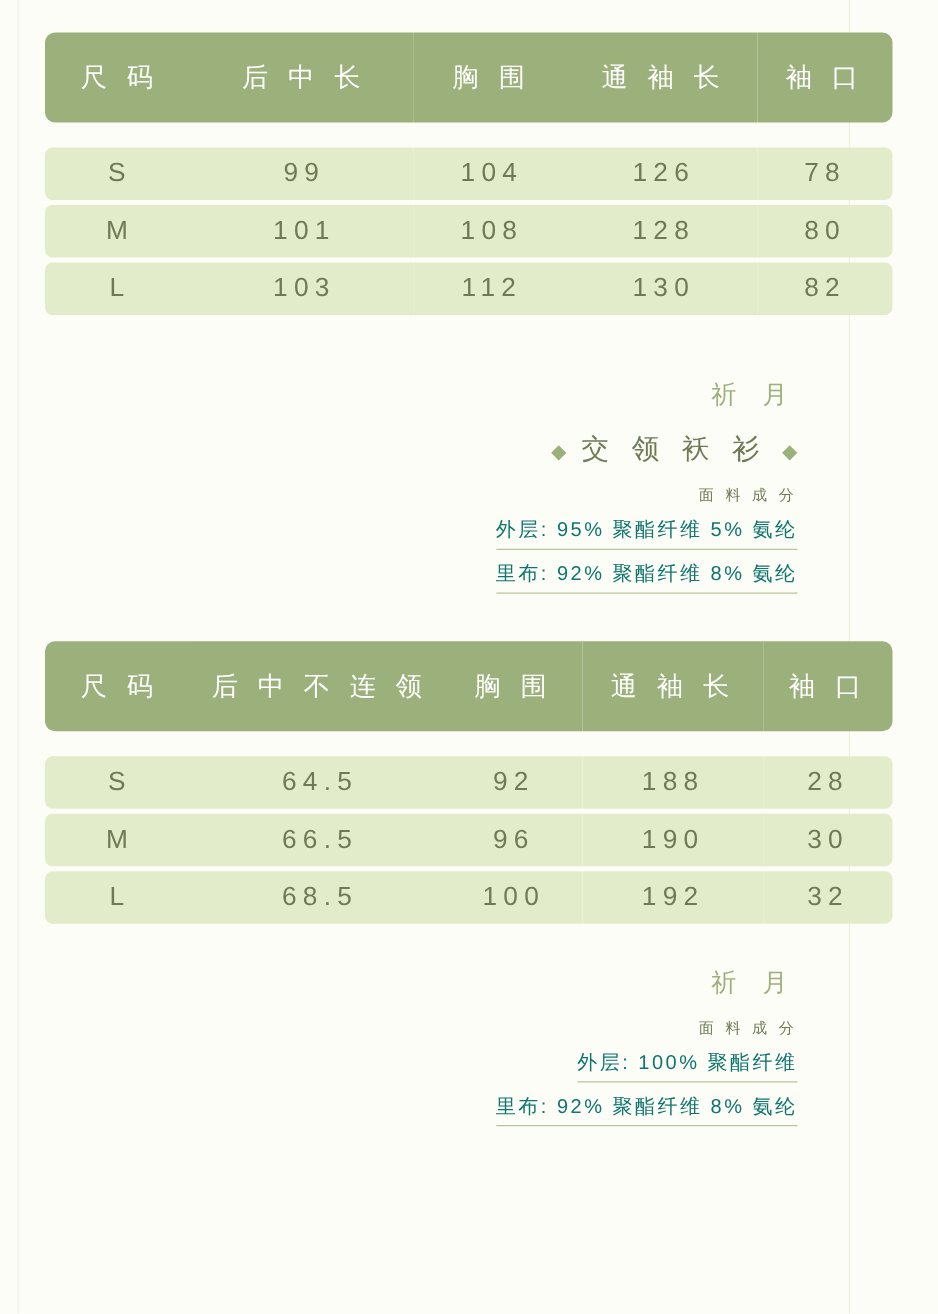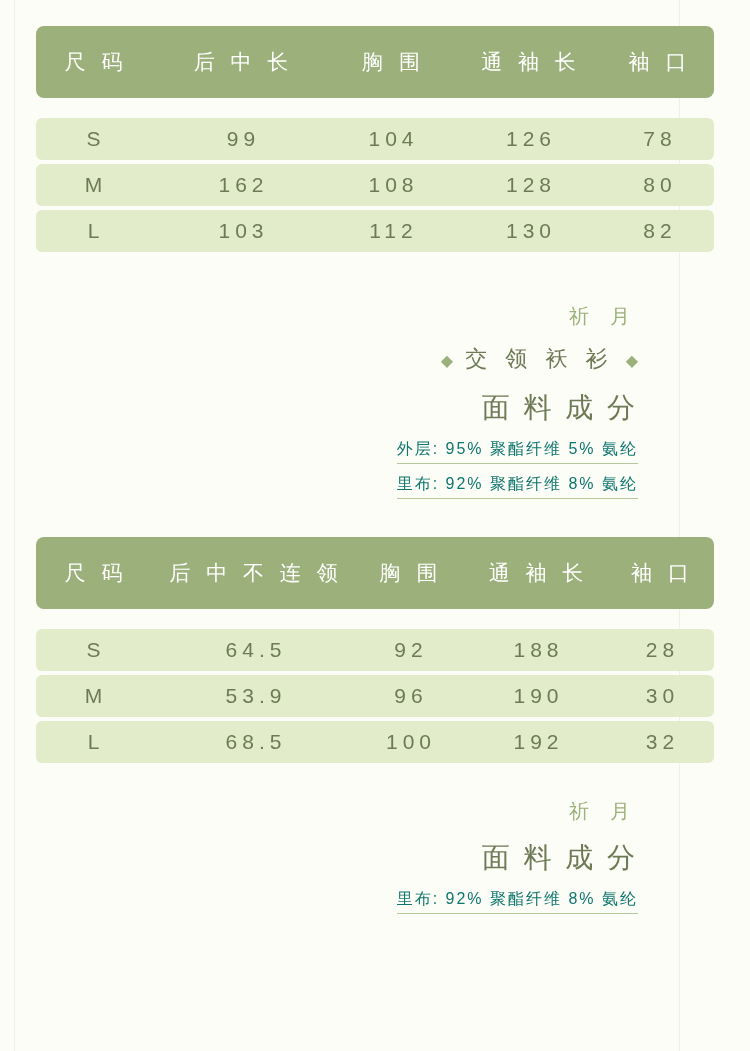--- a/index.html
+++ b/index.html
@@ -92,21 +92,21 @@
     margin: 14px 0 0 0;
     line-height: 1.4;
   }
   .product-name .dot {
     color: #9bb07a;
     font-size: 16px;
     letter-spacing: 0;
   }
   .fabric-title {
     color: #6e7a56;
-    font-size: 28px;
+    font-size: 12px;
     letter-spacing: 3px;
     margin: 12px 0 0 0;
     line-height: 1.5;
   }
   .fabric-line {
     color: #0f766e;
     font-size: 16px;
     letter-spacing: 2px;
     margin: 8px 0 0 0;
     line-height: 1.5;
@@ -146,21 +146,21 @@
           </tr>
         <tr class="body-row">
           <td>S</td>
           <td>99</td>
           <td>104</td>
           <td>126</td>
           <td>78</td>
         </tr>
         <tr class="body-row">
           <td>M</td>
-          <td>162</td>
+          <td>101</td>
           <td>108</td>
           <td>128</td>
           <td>80</td>
         </tr>
         <tr class="body-row">
           <td>L</td>
           <td>103</td>
           <td>112</td>
           <td>130</td>
           <td>82</td>
@@ -202,39 +202,42 @@
           </tr>
         <tr class="body-row">
           <td>S</td>
           <td>64.5</td>
           <td>92</td>
           <td>188</td>
           <td>28</td>
         </tr>
         <tr class="body-row">
           <td>M</td>
-          <td>53.9</td>
+          <td>66.5</td>
           <td>96</td>
           <td>190</td>
           <td>30</td>
         </tr>
         <tr class="body-row">
           <td>L</td>
           <td>68.5</td>
           <td>100</td>
           <td>192</td>
           <td>32</td>
         </tr>
       </tbody>
     </table>
 
     <div class="gap-3"></div>
 
     <div class="info-block">
       <p class="brand">祈 月</p>
       <p class="fabric-title">面 料 成 分</p>
       <span class="fabric-line-wrap">
+        <span class="fabric-line">外层: 100% 聚酯纤维</span>
+      </span>
+      <span class="fabric-line-wrap">
         <span class="fabric-line">里布: 92% 聚酯纤维 8% 氨纶</span>
       </span>
     </div>
 
   </div>
 </div>
 
 </body></html>

